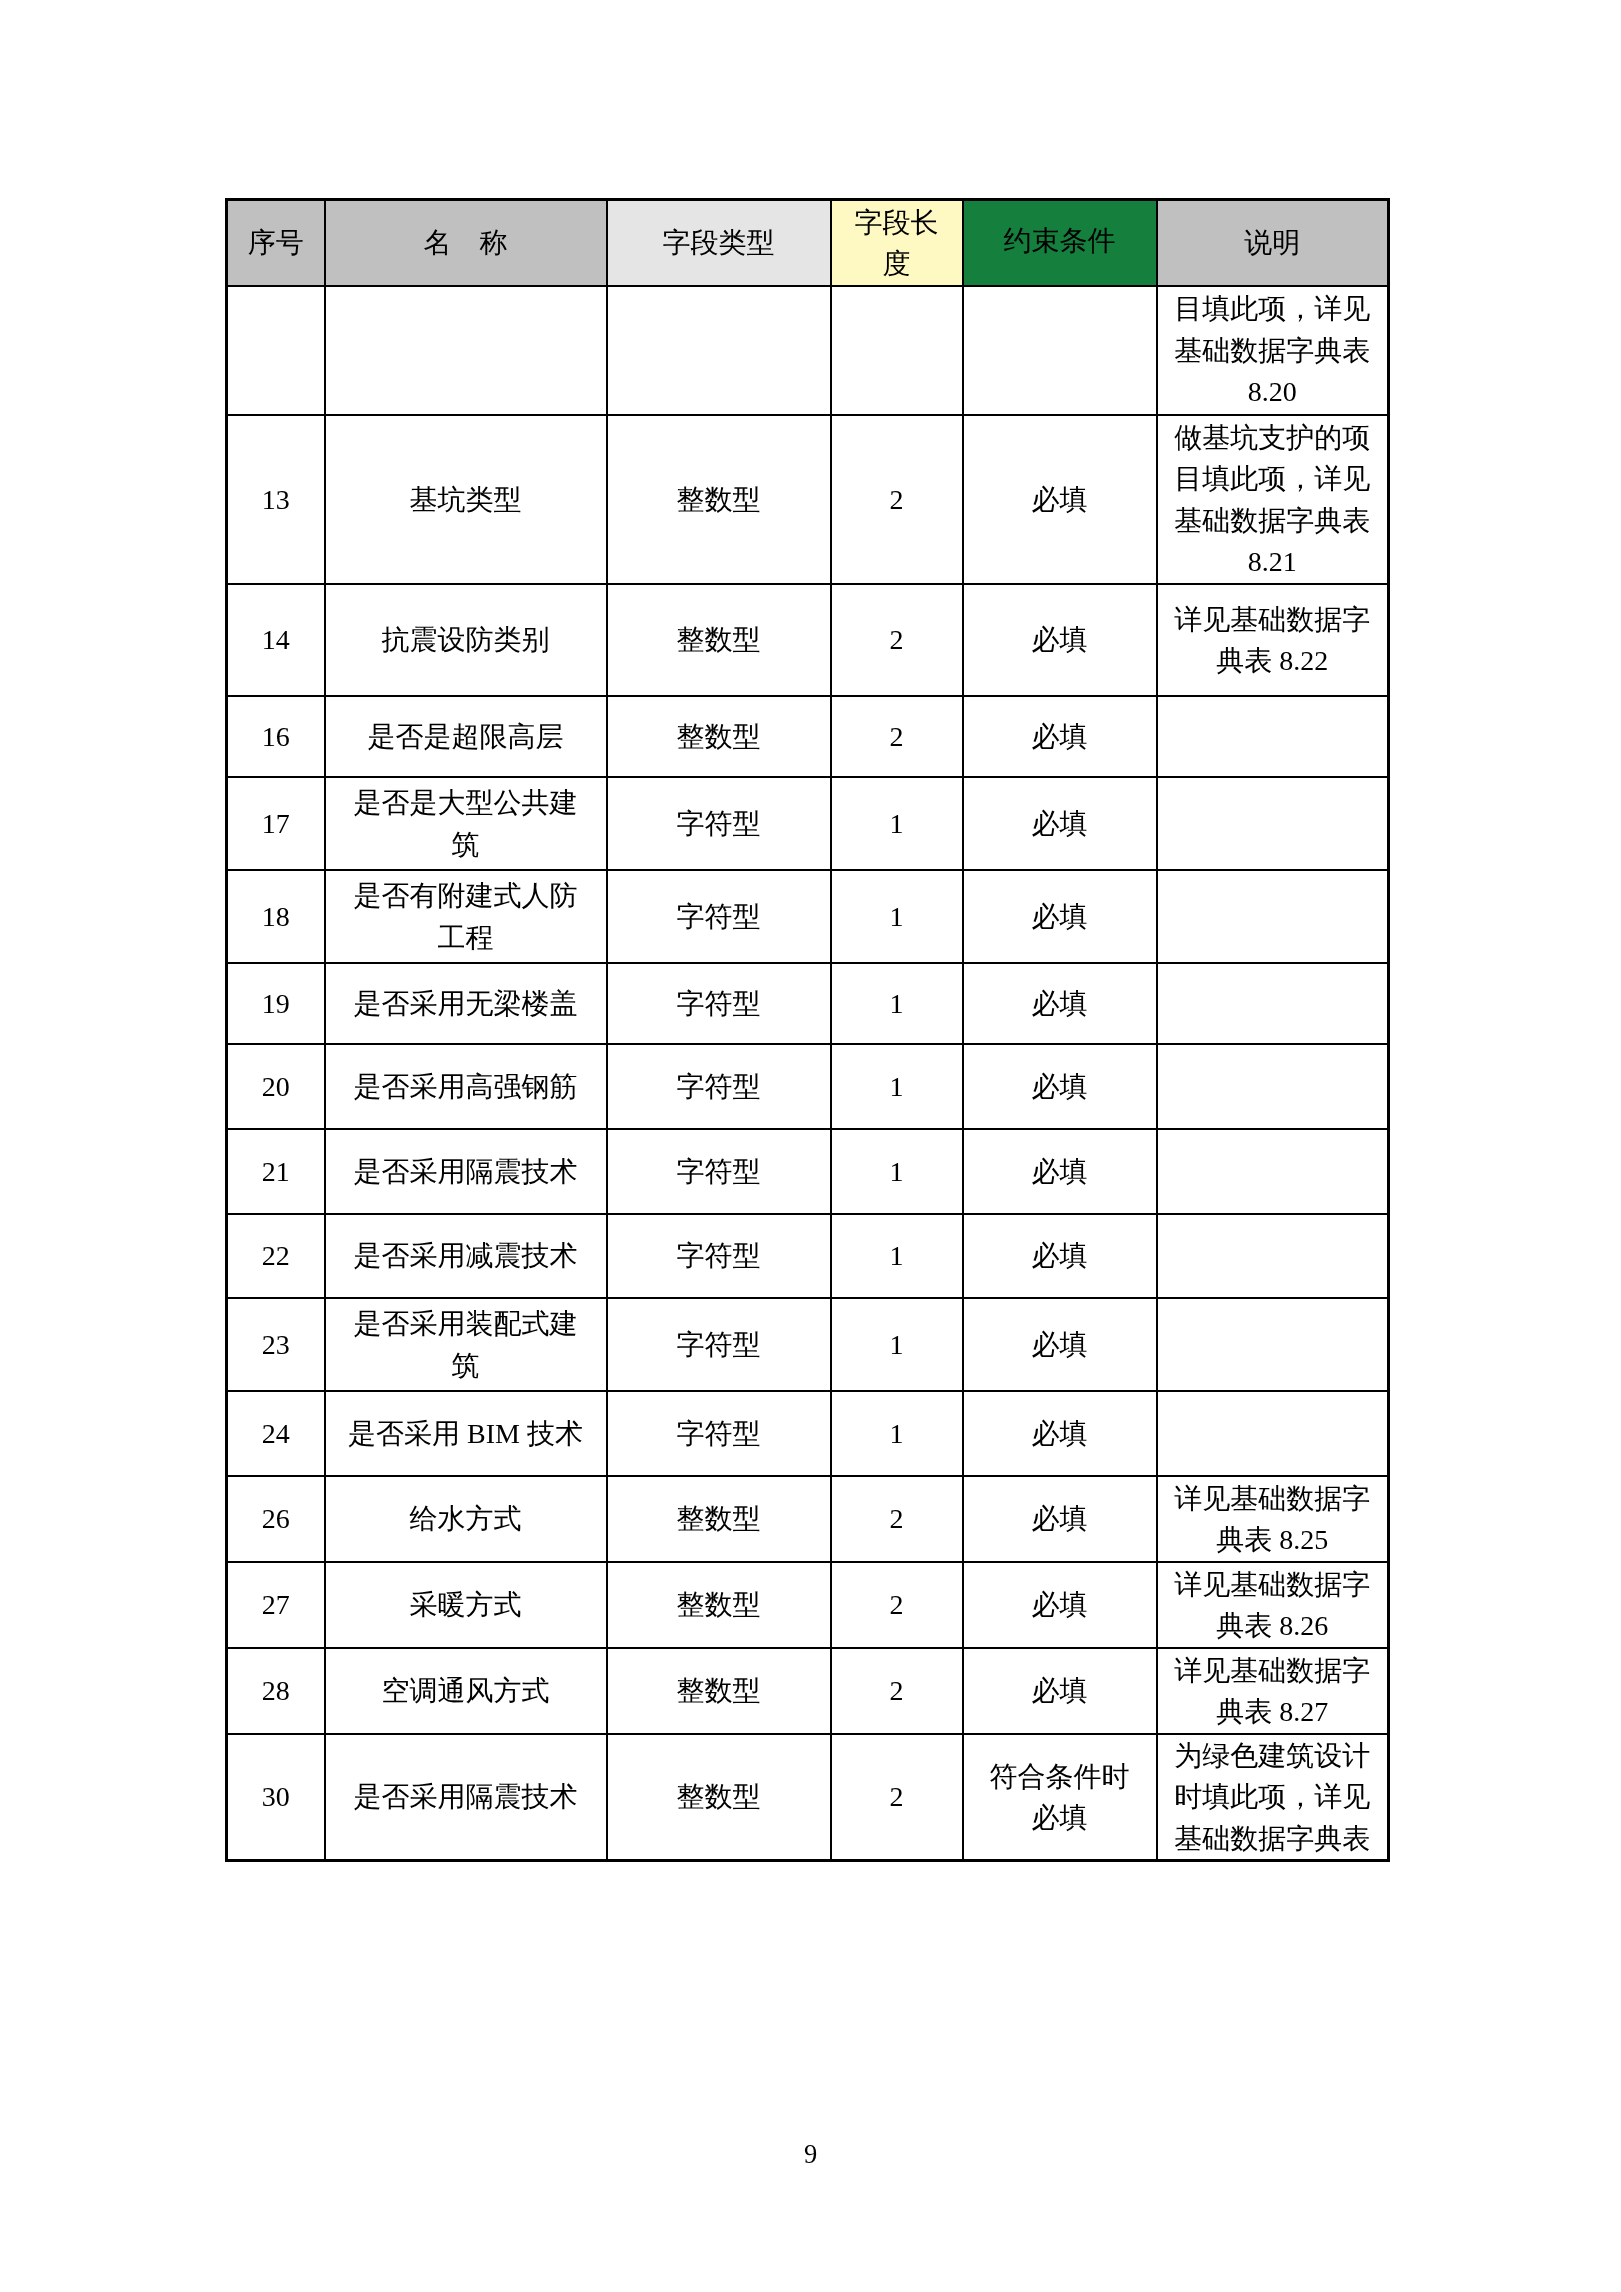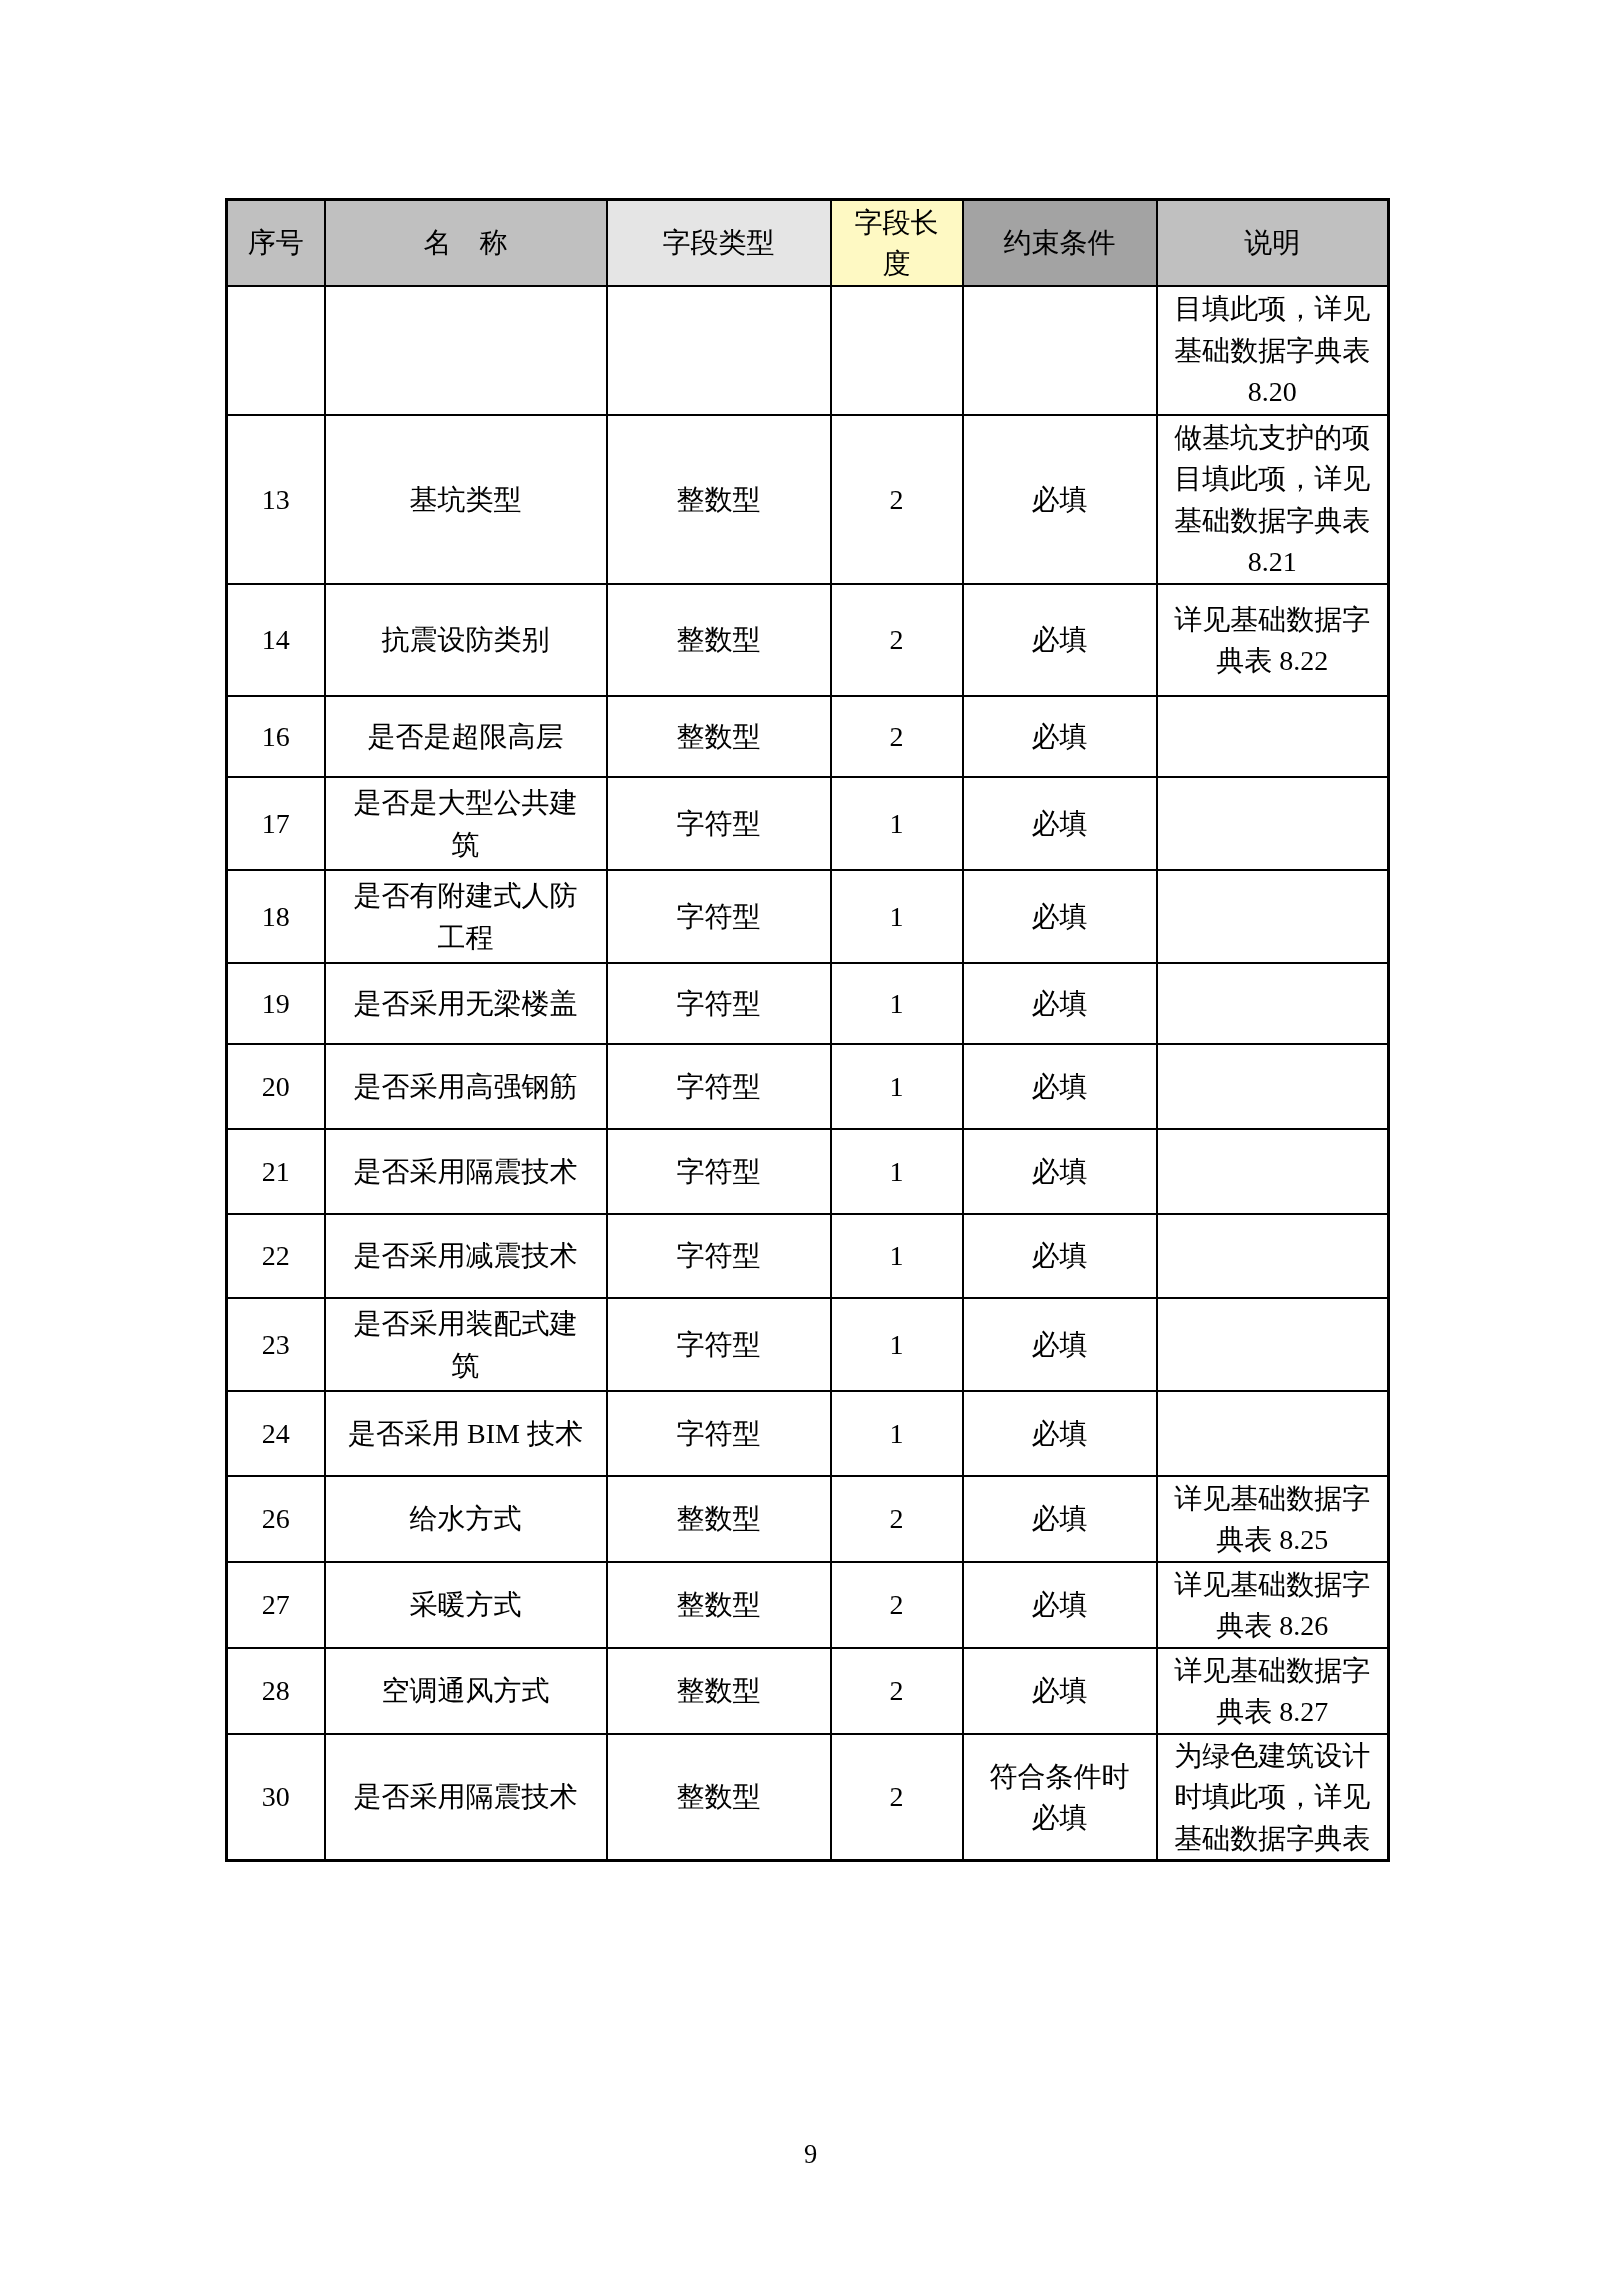--- a/index.html
+++ b/index.html
@@ -50,21 +50,21 @@
       <col style="width:194px">
       <col style="width:232px">
   </colgroup>
   <thead>
     <tr class="header-row">
       <th style="background: rgb(192, 192, 192);">序号</th>
       <th style="background: rgb(192, 192, 192);">名　称</th>
       <th style="background: #e5e5e5;">字段类型</th>
       <th style="background: #fef9c3;">字段长
 度</th>
-      <th style="background: #a3a3a3;">约束条件</th>
+      <th style="background: #15803d; font-family: Liberation Mono, monospace;">约束条件</th>
       <th style="background: rgb(192, 192, 192);">说明</th>
     </tr>
   </thead>
   <tbody>
     <tr style="height:129px">
       <td></td>
       <td></td>
       <td></td>
       <td></td>
       <td></td>

